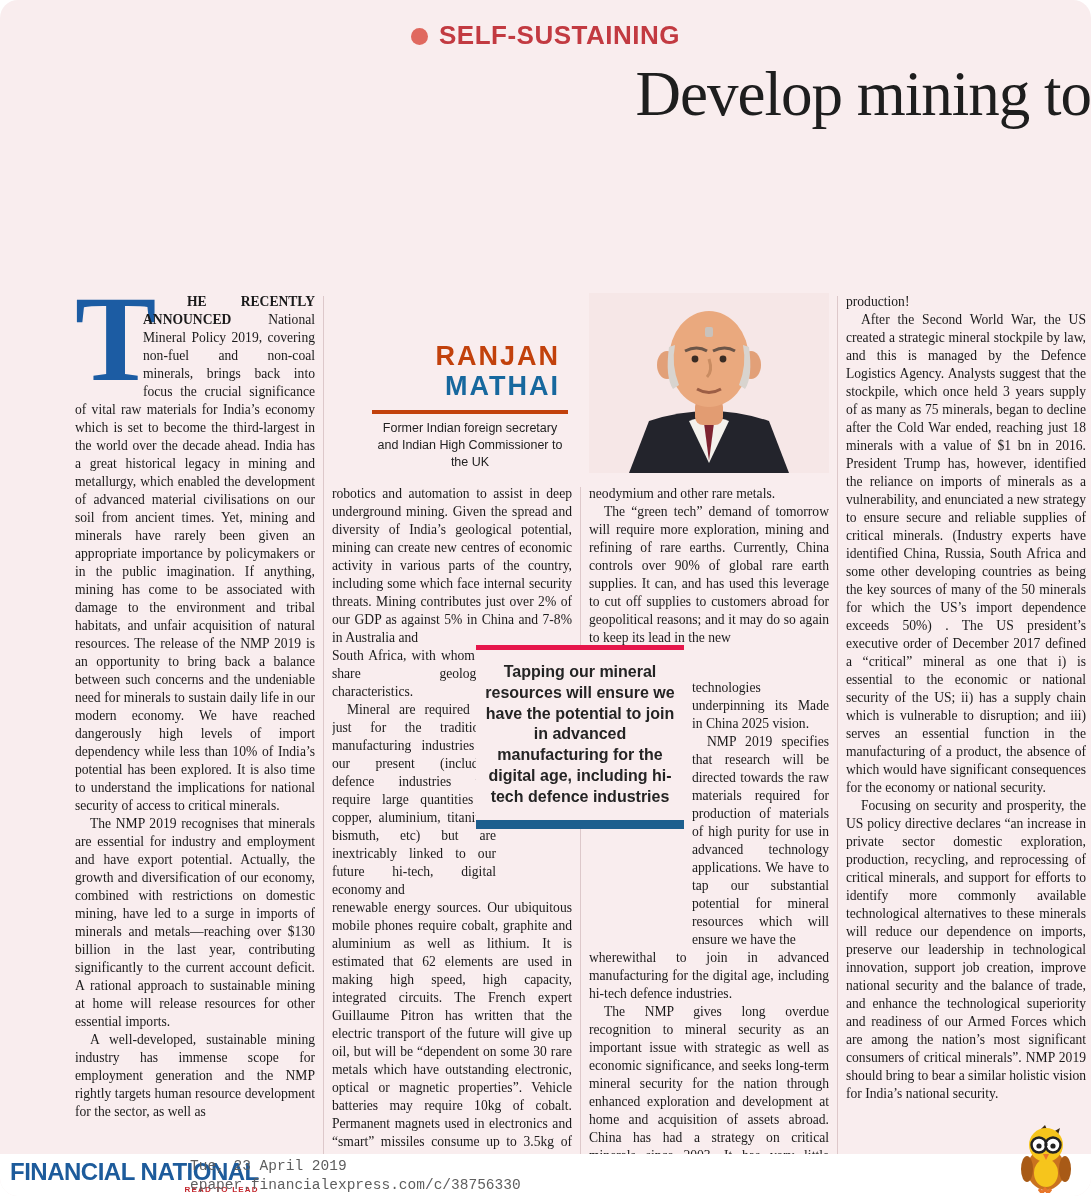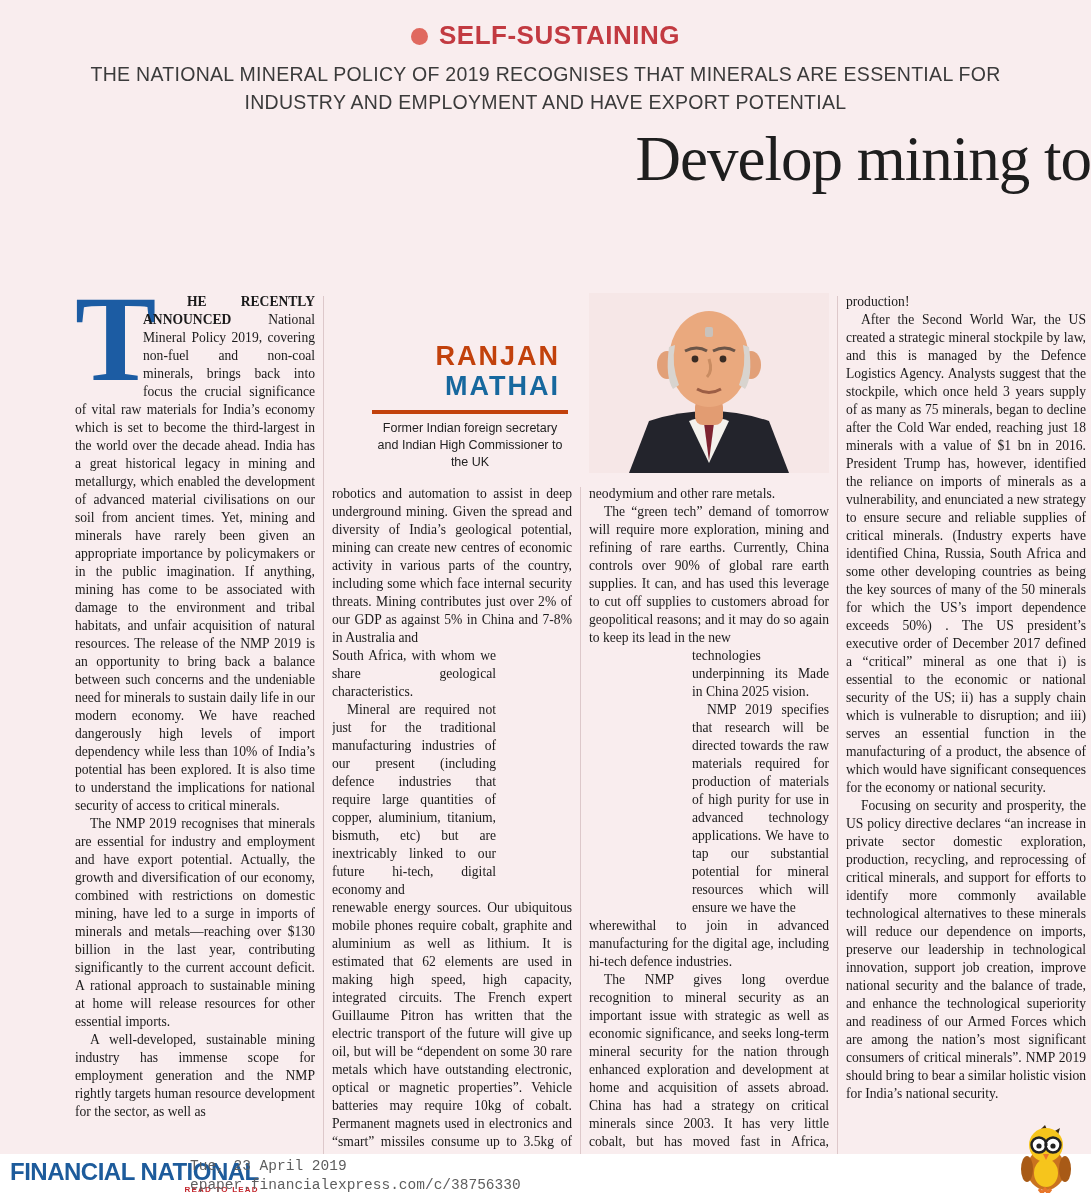--- a/index.html
+++ b/index.html
@@ -1,19 +1,19 @@
 <!DOCTYPE html>
 <html><head>
 <meta charset="utf-8">
 <style>
   html,body{margin:0;padding:0;}
   .page{
     position:relative; width:1091px; height:1196px;
     background:#f9edee; overflow:hidden;
-    font-family:"Liberation Serif", serif; color:#1a1a1a;
+    font-family:"Liberation Serif", serif; color:#1a1a1a;border-radius:18px;
   }
   
   .kicker{ text-align:center; padding-top:20px; font-family:"Liberation Sans", sans-serif; }
   .kicker .dot{
     display:inline-block; width:17px; height:17px; border-radius:50%;
     background:#e0695f; margin-right:11px; vertical-align:-1px;
   }
   .kicker .ktext{ color:#c23a41; font-size:26px; font-weight:700; letter-spacing:.5px; }
   .deck{
     margin:10px auto 0; width:1000px; text-align:center;
@@ -52,21 +52,21 @@
   .author .desc{
     width:196px; margin:9px 4px 0 auto; border-top:4px solid #c2410c; padding-top:6px;
     font-size:12.5px; line-height:1.35; color:#222; text-align:center; font-weight:400;
   }
 
   
   .portrait{ height:180px; margin-bottom:12px; background:#f6e7e7; overflow:hidden; }
 
   
   .col2 .narrow{ margin-right:76px; }
-  .col3 .narrow{ margin-left:103px; }
+  .col3 .narrow{ margin-left:103px;margin-top:32px; }
 
   
   .pullquote{
     position:absolute; left:476px; top:645px; width:208px; z-index:5;
     background:#f9edee; border-top:5px solid #e6164b;
     font-family:"Liberation Sans", sans-serif; text-align:center;
   }
   .pullquote .qtext{
     padding:12px 2px 12px; font-size:16px; font-weight:700; line-height:1.3; color:#242424;
   }
@@ -87,21 +87,20 @@
   .owl{ position:absolute; right:14px; bottom:3px; width:62px; height:70px; }
 </style>
 </head>
 <body>
 
 <div class="page">
 
   <div class="kicker">
     <span class="dot"></span><span class="ktext">SELF-SUSTAINING</span>
   </div>
-  <div class="deck">THE NATIONAL MINERAL POLICY OF 2019 RECOGNISES THAT MINERALS ARE ESSENTIAL FOR INDUSTRY AND EMPLOYMENT AND HAVE EXPORT POTENTIAL</div>
   <div class="headline">
     <div class="h1a">Develop mining to</div>
   </div>
 
   <div class="vrule vr1"></div>
   <div class="vrule vr2"></div>
   <div class="vrule vr3"></div>
 
   <div class="col col1">
     <p><span class="dropcap">T</span><span class="leadbold">HE RECENTLY ANNOUNCED</span><span> National Mineral Policy 2019, covering non-fuel and non-coal minerals, brings back into focus the crucial significance of vital raw materials for India’s economy which is set to become the third-largest in the world over the decade ahead. India has a great historical legacy in mining and metallurgy, which enabled the development of advanced material civilisations on our soil from ancient times. Yet, mining and minerals have rarely been given an appropriate importance by policymakers or in the public imagination. If anything, mining has come to be associated with damage to the environment and tribal habitats, and unfair acquisition of natural resources. The release of the NMP 2019 is an opportunity to bring back a balance between such concerns and the undeniable need for minerals to sustain daily life in our modern economy. We have reached dangerously high levels of import dependency while less than 10% of India’s potential has been explored. It is also time to understand the implications for national security of access to critical minerals.</span></p>
@@ -166,20 +165,24 @@
     <p>wherewithal to join in advanced manufacturing for the digital age, including hi-tech defence industries.</p>
     <p class="ind">The NMP gives long overdue recognition to mineral security as an important issue with strategic as well as economic significance, and seeks long-term mineral security for the nation through enhanced exploration and development at home and acquisition of assets abroad. China has had a strategy on critical minerals since 2003. It has very little cobalt, but has moved fast in Africa, acquiring companies in the Democratic Republic of Congo which produce about 30% of the world’s cobalt</p>
   </div>
 
   <div class="col col4">
     <p>production!</p>
     <p class="ind">After the Second World War, the US created a strategic mineral stockpile by law, and this is managed by the Defence Logistics Agency. Analysts suggest that the stockpile, which once held 3 years supply of as many as 75 minerals, began to decline after the Cold War ended, reaching just 18 minerals with a value of $1 bn in 2016. President Trump has, however, identified the reliance on imports of minerals as a vulnerability, and enunciated a new strategy to ensure secure and reliable supplies of critical minerals. (Industry experts have identified China, Russia, South Africa and some other developing countries as being the key sources of many of the 50 minerals for which the US’s import dependence exceeds 50%) . The US president’s executive order of December 2017 defined a “critical” mineral as one that i) is essential to the economic or national security of the US; ii) has a supply chain which is vulnerable to disruption; and iii) serves an essential function in the manufacturing of a product, the absence of which would have significant consequences for the economy or national security.</p>
     <p class="ind">Focusing on security and prosperity, the US policy directive declares “an increase in private sector domestic exploration, production, recycling, and reprocessing of critical minerals, and support for efforts to identify more commonly available technological alternatives to these minerals will reduce our dependence on imports, preserve our leadership in technological innovation, support job creation, improve national security and the balance of trade, and enhance the technological superiority and readiness of our Armed Forces which are among the nation’s most significant consumers of critical minerals”. NMP 2019 should bring to bear a similar holistic vision for India’s national security.</p>
   </div>
 
+  <div class="pullquote">
+    <div class="qtext">Tapping our mineral resources will ensure we have the potential to join in advanced manufacturing for the digital age, including hi-tech defence industries</div>
+    <div class="qbar"></div>
+  </div>
 
   <div class="footer">
     <div class="brand">
       <div class="bname">FINANCIAL NATIONAL</div>
       <div class="btag">READ TO LEAD</div>
     </div>
     <div class="meta">
       <div>Tue, 23 April 2019</div>
       <div>epaper.financialexpress.com/c/38756330</div>
     </div>

